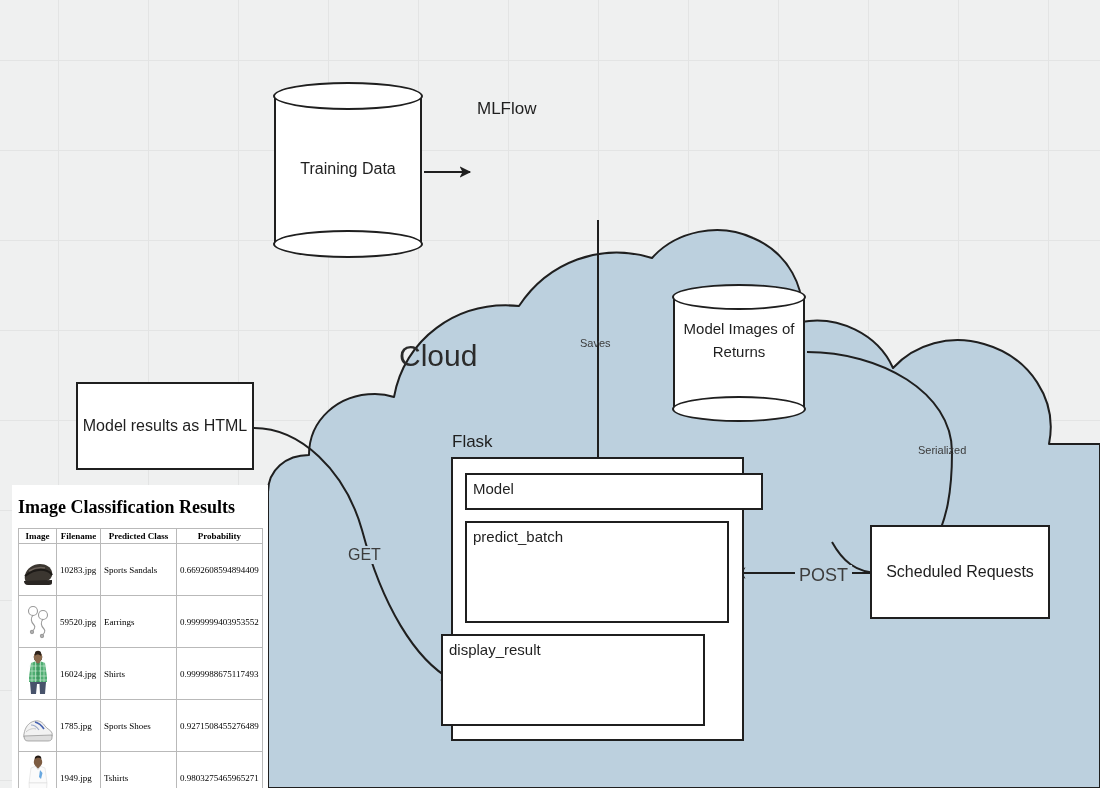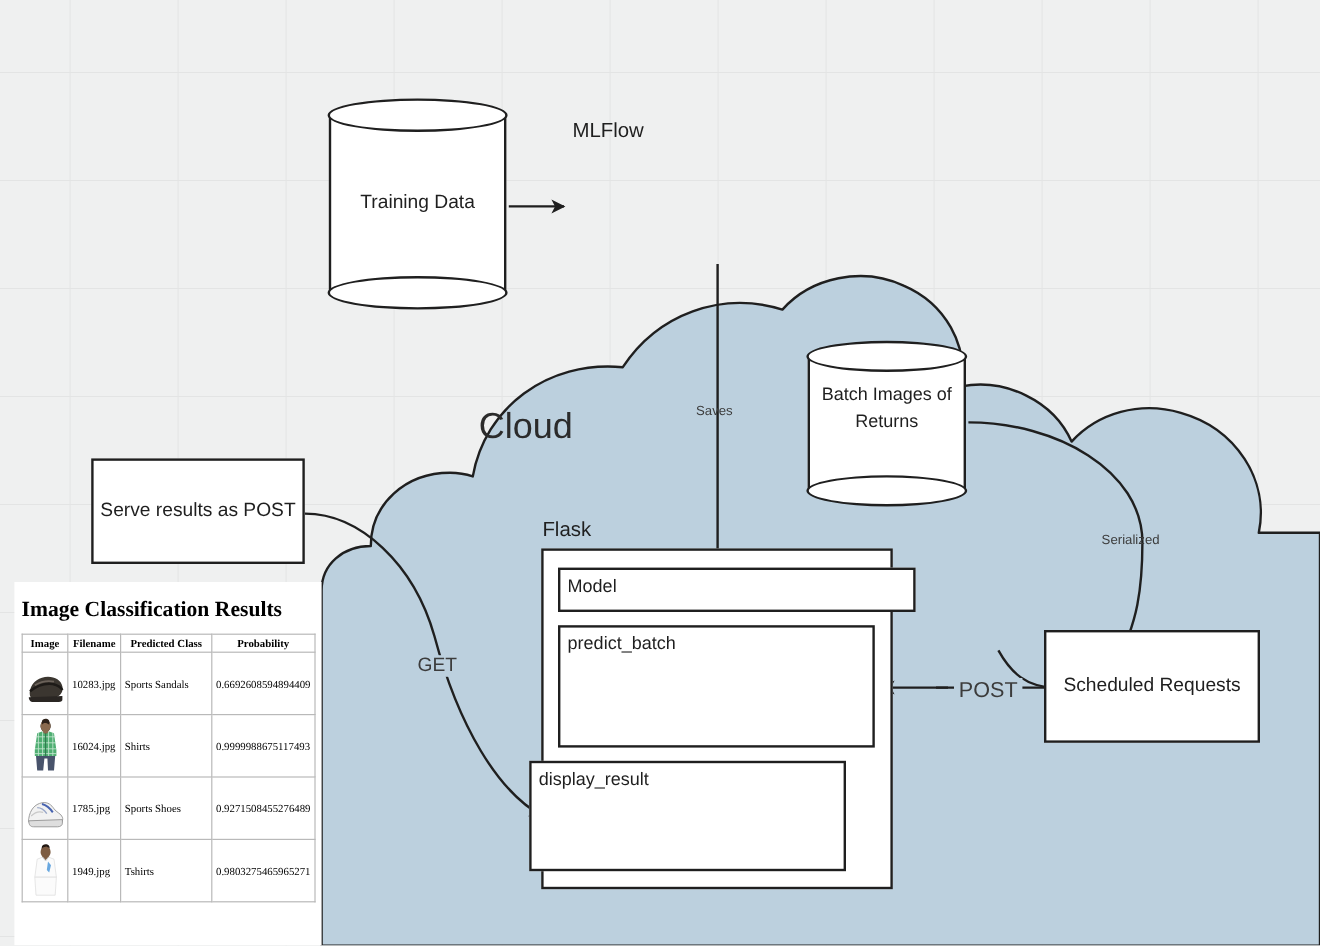--- a/index.html
+++ b/index.html
@@ -180,21 +180,21 @@
 
   <div class="ext-label" style="left:477px; top:99px;">MLFlow</div>
 
 
   <div class="node-label" style="left:399px; top:337px; font-size:30px; color:#2b2b2b;">Cloud</div>
 
   <div class="cyl-wrap" style="left:673px; top:297px; width:132px; height:112px;">
     <div class="cyl-body"></div>
     <div class="cyl-bot" style="bottom:-13px; height:26px;"></div>
     <div class="cyl-top" style="top:-13px; height:26px;"></div>
-    <div class="cyl-text" style="top:20px; font-size:15px; line-height:1.55;">Batch
+    <div class="cyl-text" style="top:20px; font-size:15px; line-height:1.55;">Model
 Images of
 Returns</div>
   </div>
 
   <div class="ext-label" style="left:452px; top:432px;">Flask</div>
 
   <div class="box" style="left:451px; top:457px; width:293px; height:284px;"></div>
 
   <div class="box topleft" style="left:465px; top:473px; width:298px; height:37px; font-size:15px;">
     <span>Model</span>
@@ -206,21 +206,21 @@
 
   <div class="box topleft" style="left:441px; top:634px; width:264px; height:92px; font-size:15px;">
     <span>display_result</span>
   </div>
 
   <div class="box" style="left:870px; top:525px; width:180px; height:94px; font-size:16px;">
     <span>Scheduled Requests</span>
   </div>
 
   <div class="box" style="left:76px; top:382px; width:178px; height:88px; font-size:16px;">
-    <span>Serve results as POST</span>
+    <span>Model results as HTML</span>
   </div>
 
   <div class="edge-label" style="left:580px; top:337px;">Saves</div>
 
   <div class="edge-label" style="left:918px; top:444px;">Serialized</div>
 
   <div class="edge-label" style="left:795px; top:565px; background:#bcd0de; padding:0 4px; font-size:18px;">POST</div>
 
   <div class="edge-label" style="left:345px; top:546px; background:#bcd0de; padding:0 3px; font-size:16px;">GET</div>
 
@@ -254,20 +254,39 @@
                   <path d="M3,26 L31,25 L31,28 C31,29 30,30 28,30 L7,30 C4,30 3,28 3,26 Z" fill="#2a2623"></path>
                 </g>
               </svg>
             </span>
           </td>
           <td>10283.jpg</td>
           <td>Sports Sandals</td>
           <td class="cell-prob">0.6692608594894409</td>
         </tr>
 
+        <tr>
+          <td class="cell-img">
+            <span class="thumb">
+              <svg width="34" height="46" viewBox="0 0 34 46">
+                <g fill="none" stroke="#9a9a9a" stroke-width="1.1">
+                  <circle cx="12" cy="13" r="4.5"></circle>
+                  <path d="M12,17 C9,21 11,25 13,27 C15,29 13,32 11,33"></path>
+                  <circle cx="11" cy="34" r="1.6" fill="#b5b5b5"></circle>
+                  <circle cx="22" cy="17" r="4.5"></circle>
+                  <path d="M22,21 C19,25 21,29 23,31 C25,33 23,36 21,37"></path>
+                  <circle cx="21" cy="38" r="1.6" fill="#b5b5b5"></circle>
+                </g>
+              </svg>
+            </span>
+          </td>
+          <td>59520.jpg</td>
+          <td>Earrings</td>
+          <td class="cell-prob">0.9999999403953552</td>
+        </tr>
 
         <tr>
           <td class="cell-img">
             <span class="thumb">
               <svg width="34" height="46" viewBox="0 0 34 46">
                 <ellipse cx="17" cy="7" rx="4.2" ry="5" fill="#8a6games"></ellipse>
                 <ellipse cx="17" cy="7" rx="4.2" ry="5" fill="#8a6a4e"></ellipse>
                 <path d="M14,3 C14,0 21,0 20,4 L20,6 C18,4 15,4 14,6 Z" fill="#2e2219"></path>
                 <rect x="14.5" y="11" width="5" height="3" fill="#8a6a4e"></rect>
                 <path d="M10,13 L14,11.5 L17,14 L20,11.5 L24,13 L26,27 L8,27 Z" fill="#4fae72"></path>

